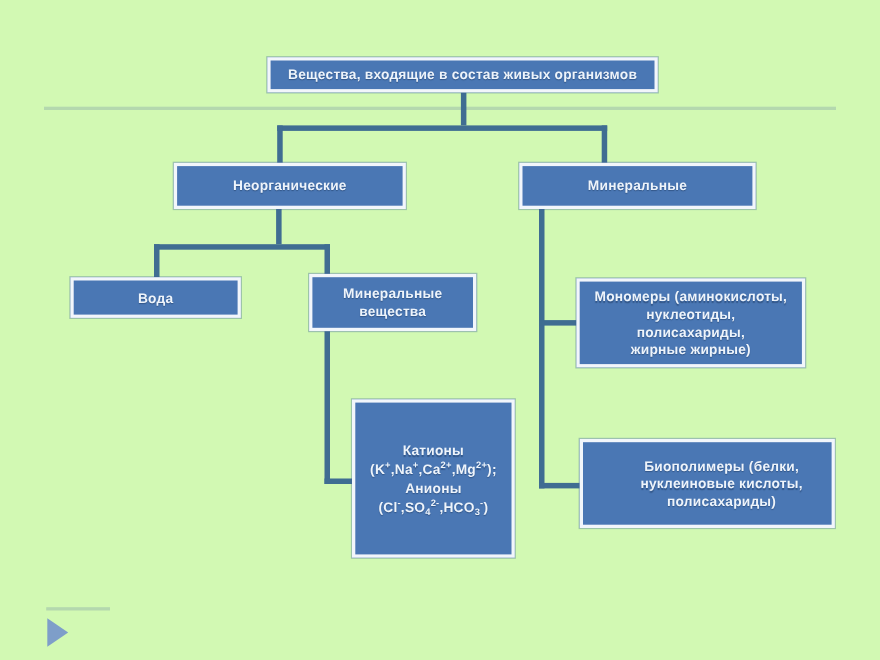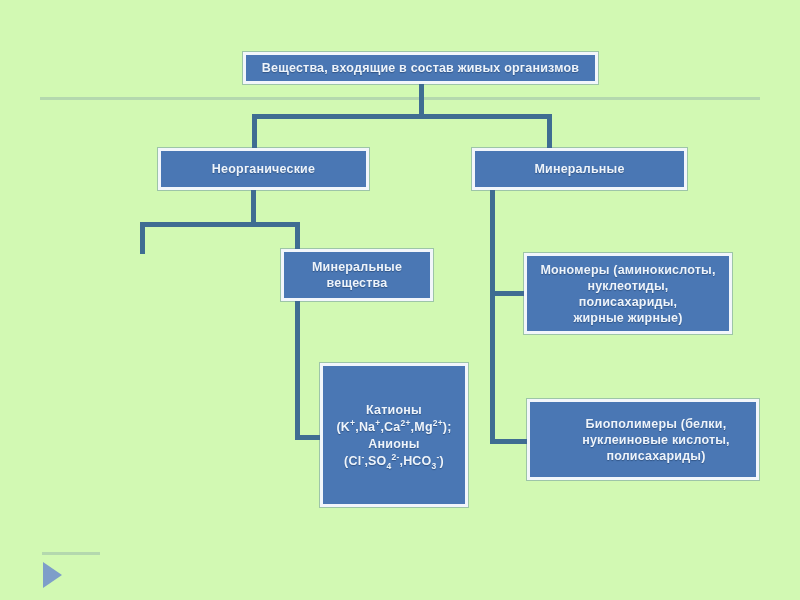--- a/index.html
+++ b/index.html
@@ -93,20 +93,23 @@
   </div>
 
   <div class="node n-inorg">
     <span>Неорганические</span>
   </div>
 
   <div class="node n-org">
     <span>Минеральные</span>
   </div>
 
+  <div class="node n-water">
+    <span>Вода</span>
+  </div>
 
   <div class="node n-minerals">
     <span>
       <span>Минеральные</span>
       <span>вещества</span>
     </span>
   </div>
 
   <div class="node n-ions">
     <span>

